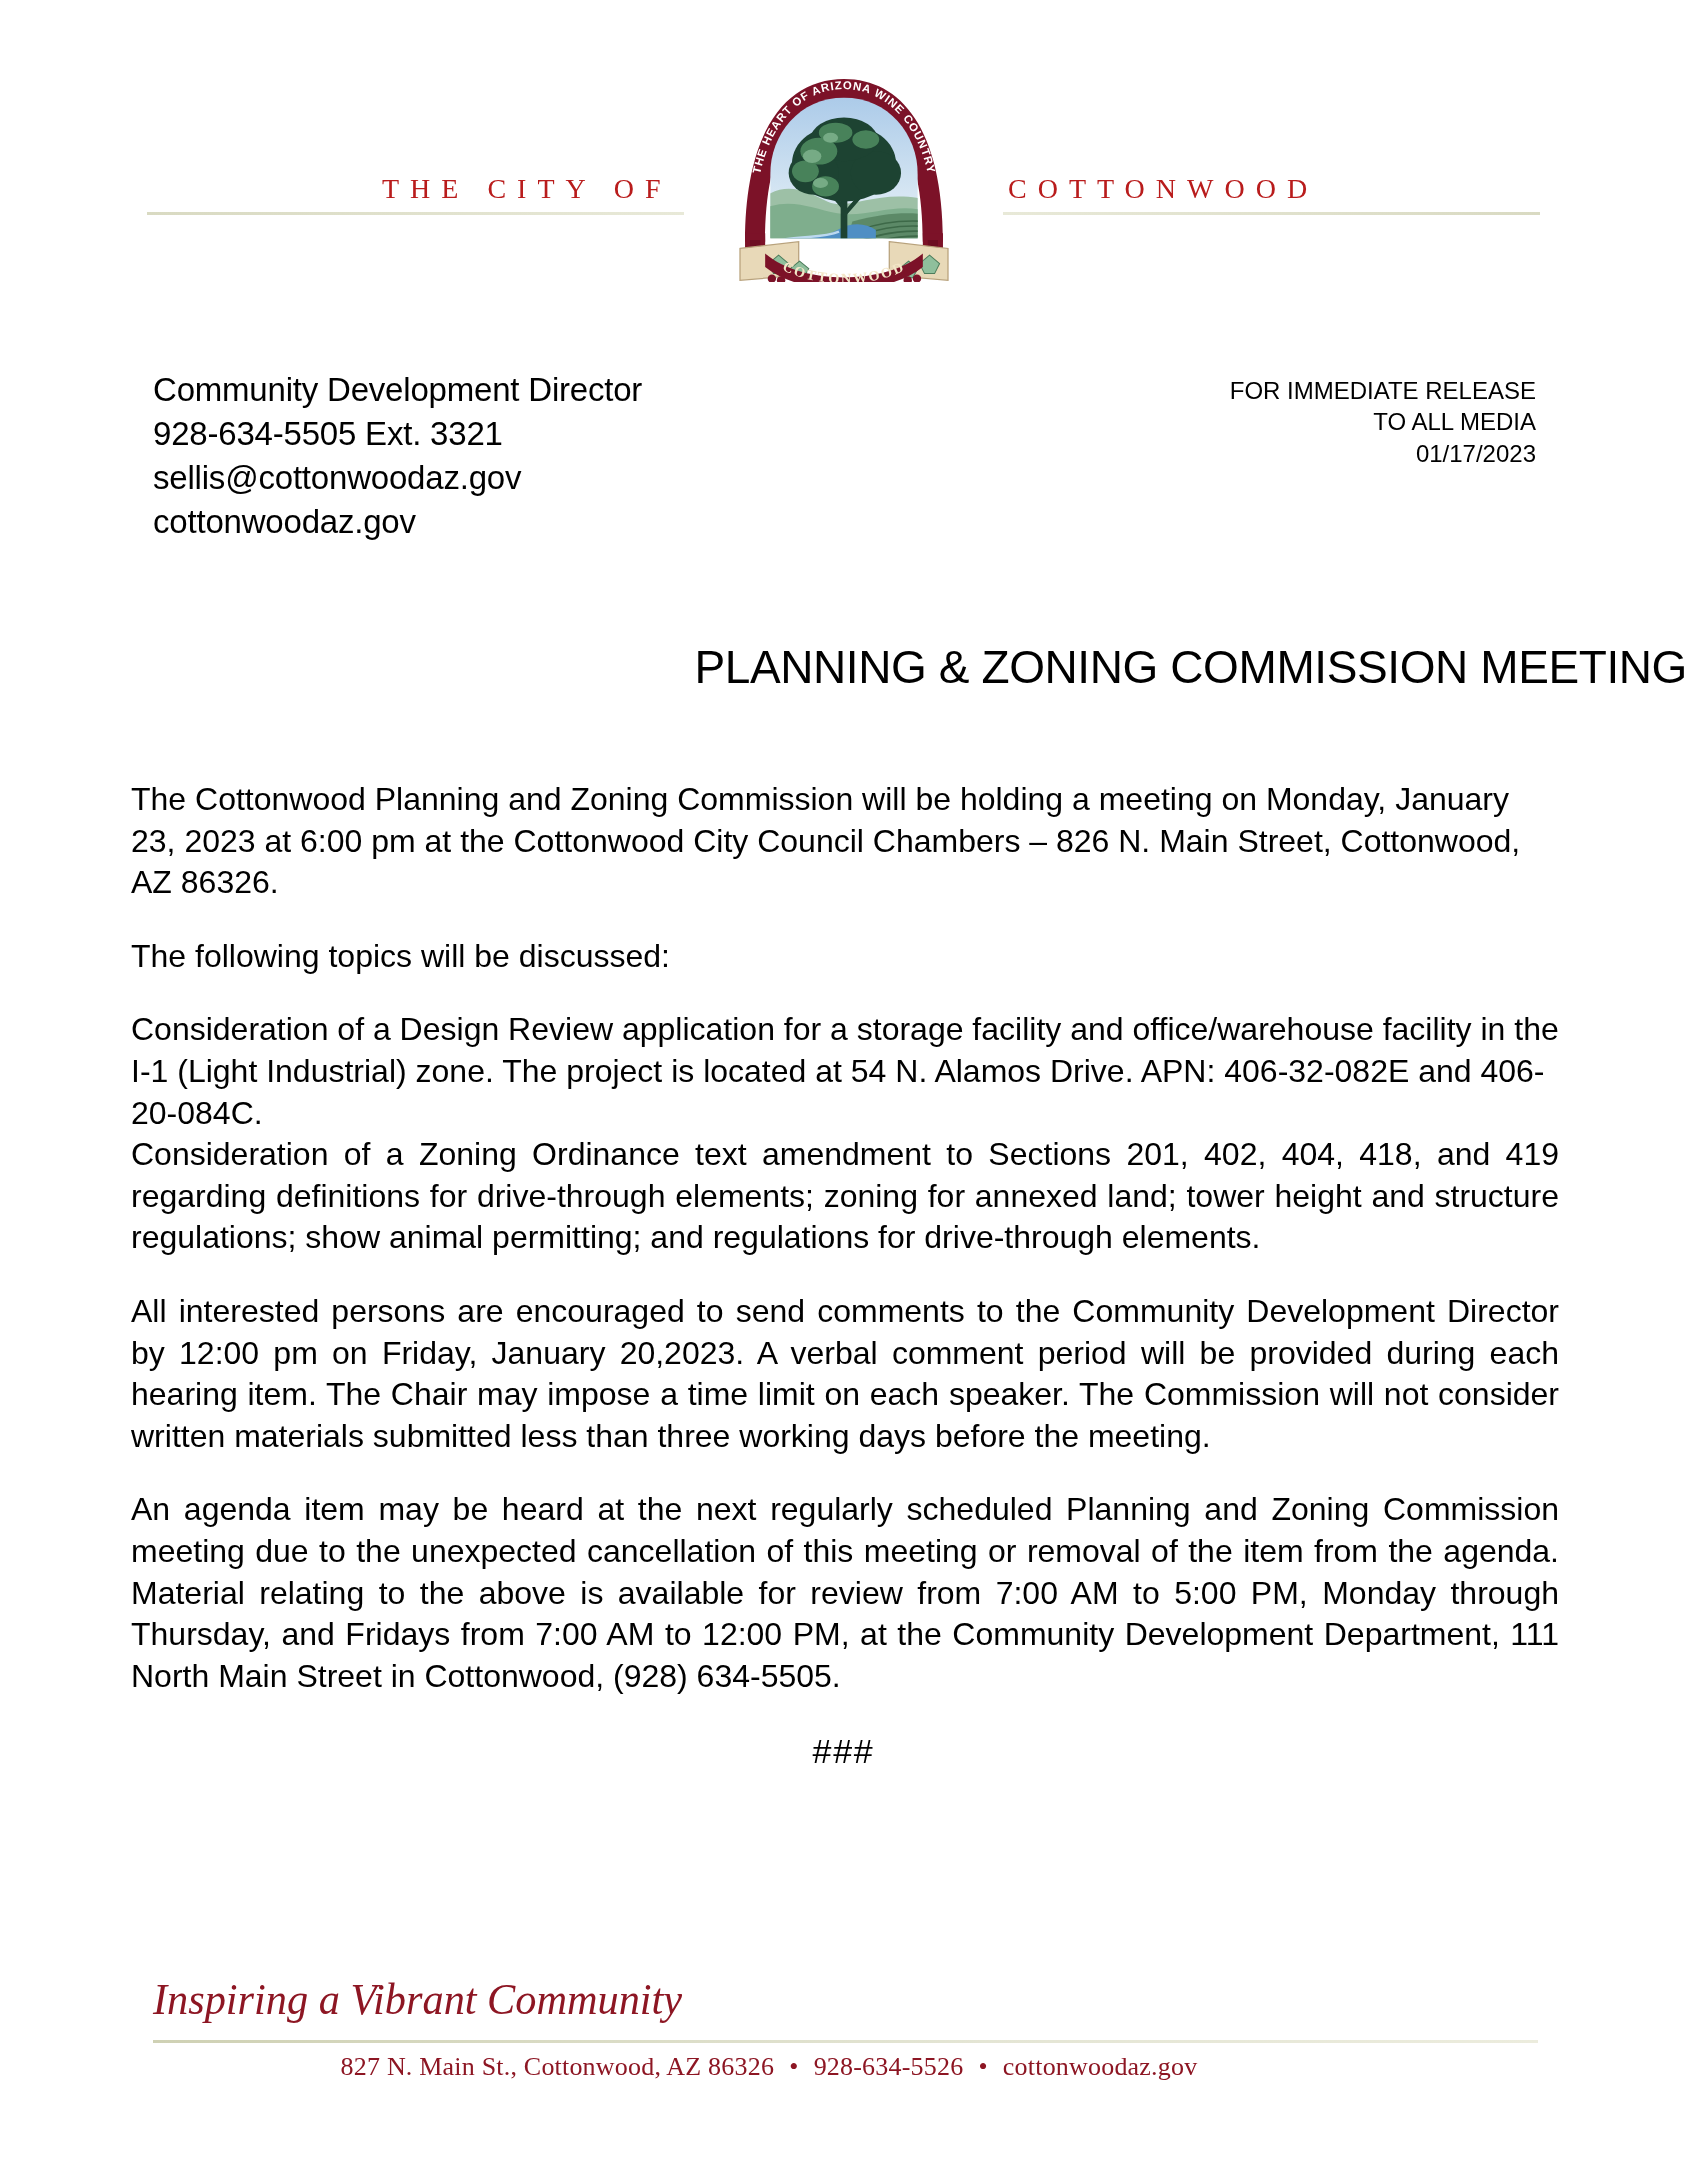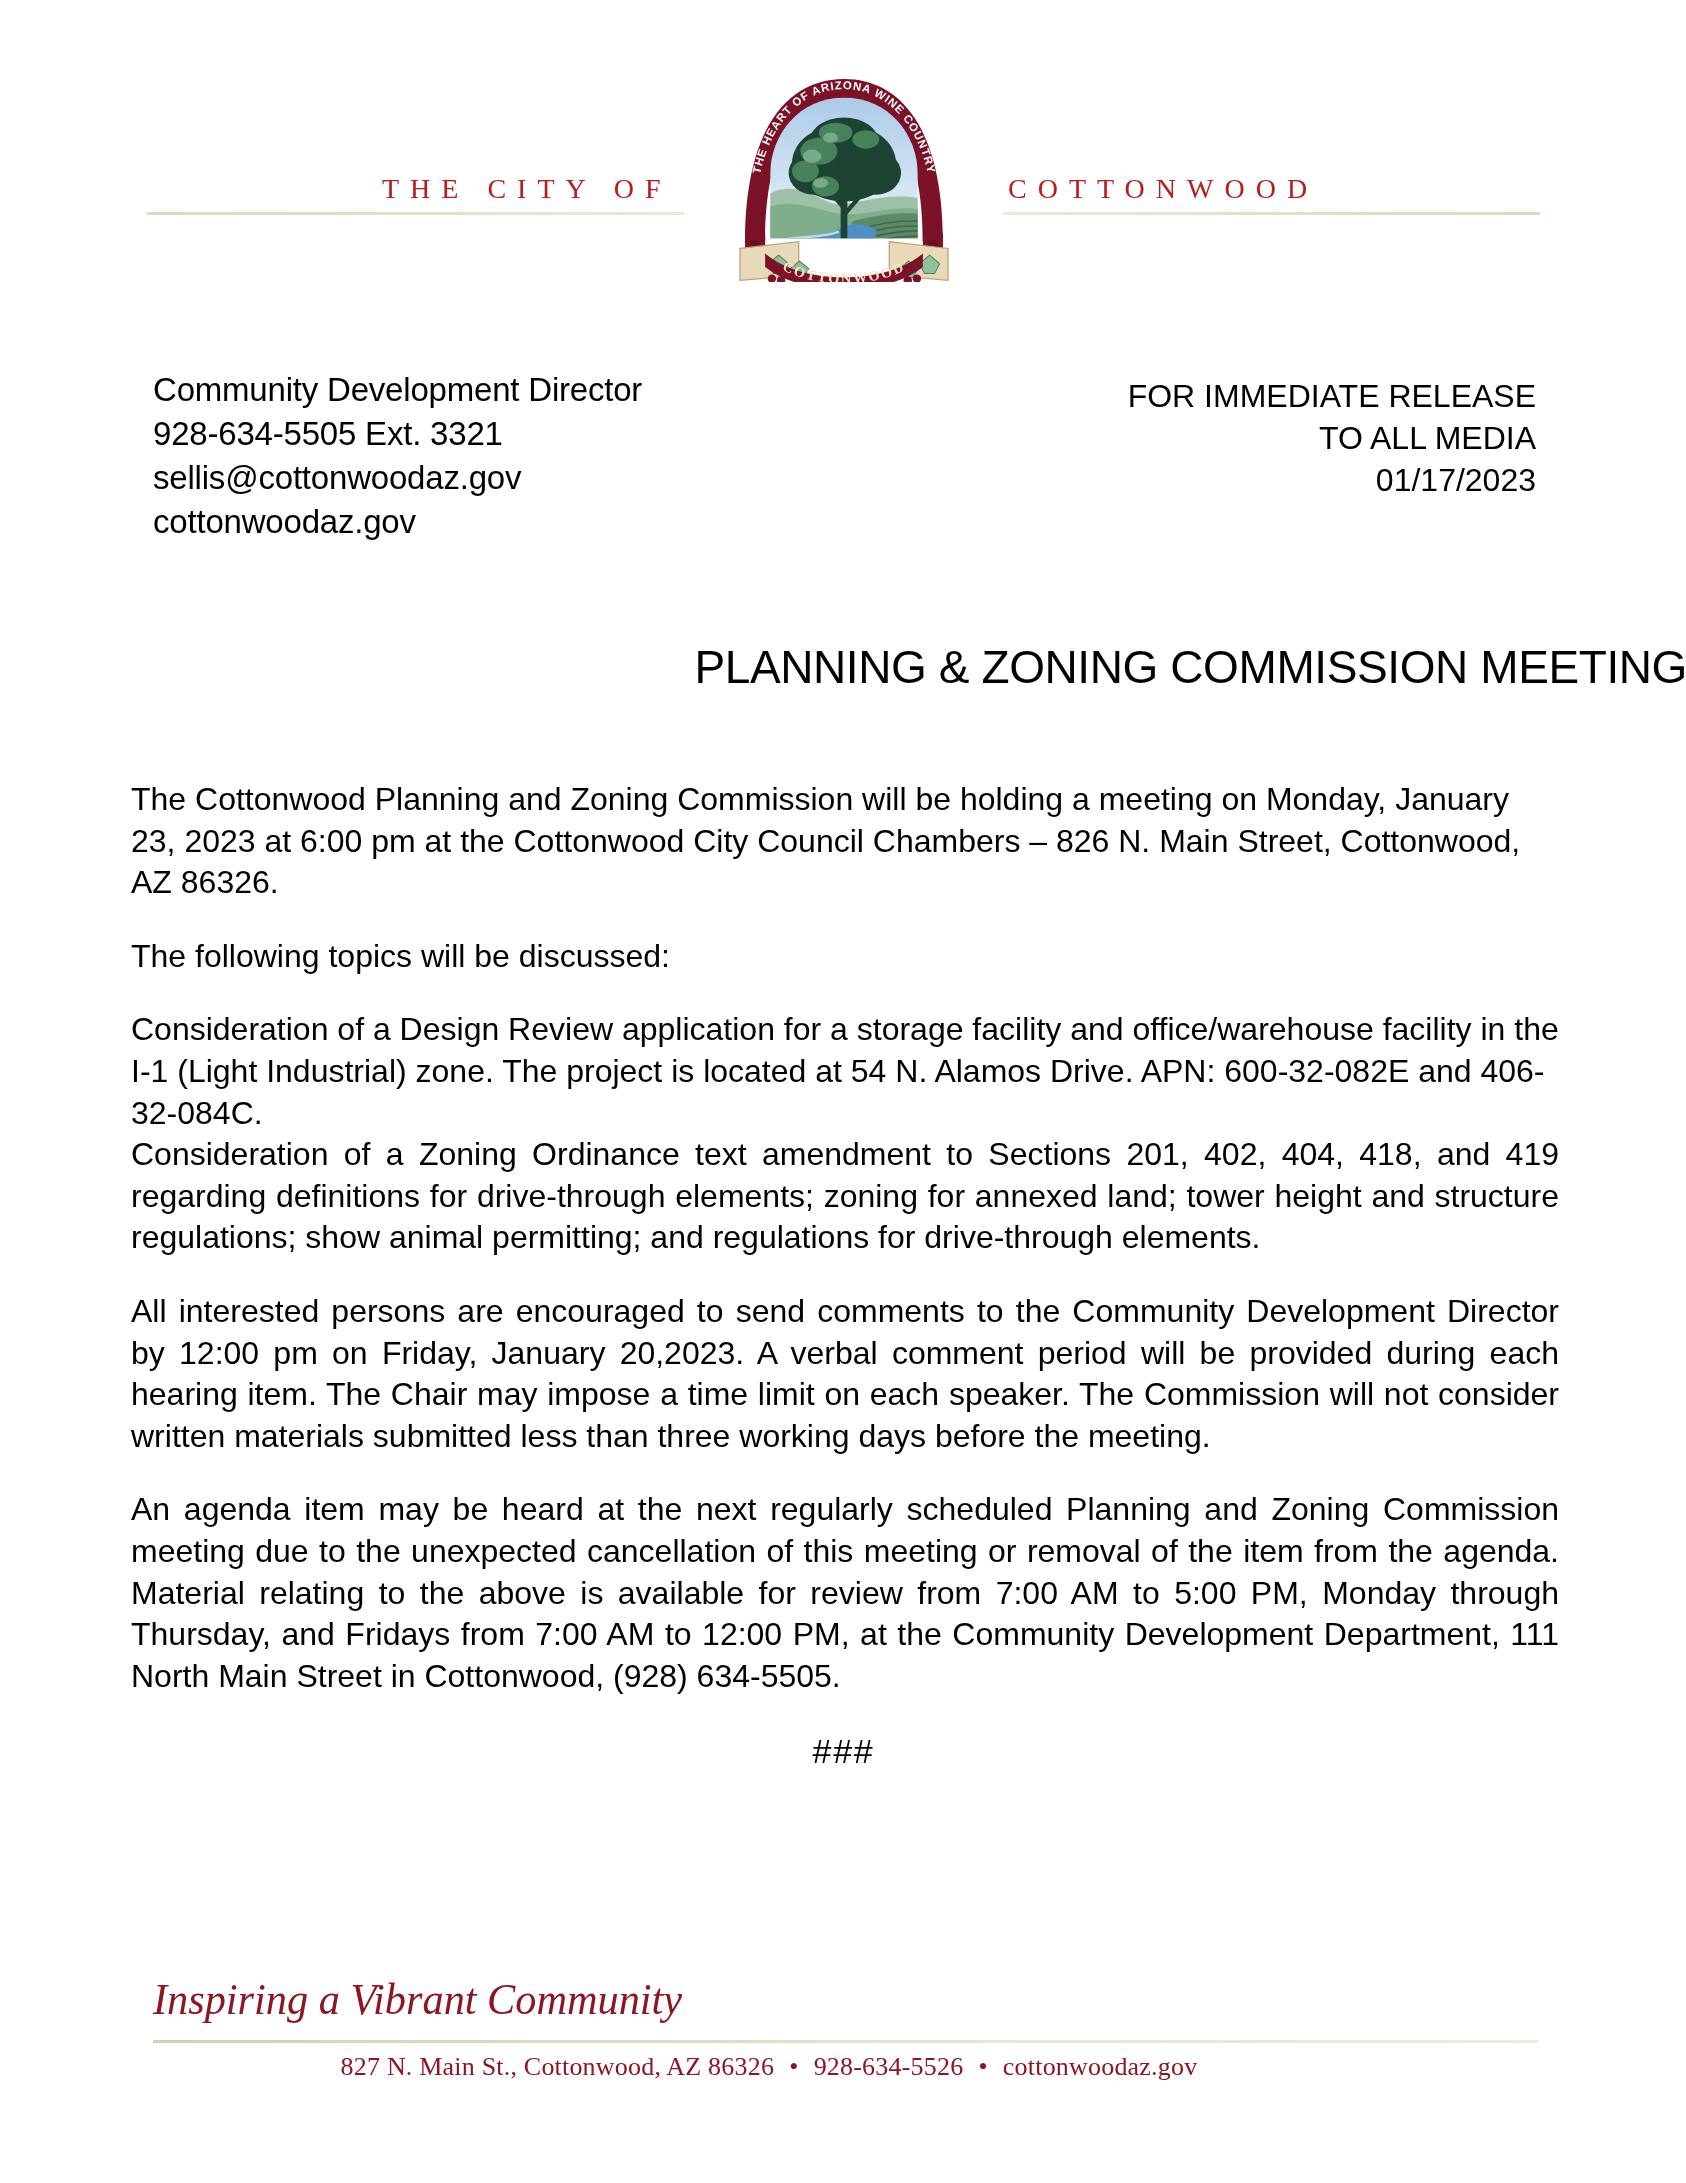--- a/index.html
+++ b/index.html
@@ -79,21 +79,21 @@
   }
   .contact .c-name   { font-weight: bold; }
   .contact .c-title  { }
   .contact div { white-space: nowrap; }
 
   .release {
     position: absolute;
     right: 151px;
     top: 6.7px;
     text-align: right;
-    font-size: 32px;
+    font-size: 24px;
     line-height: 1.32;
   }
   .release div { white-space: nowrap; }
 
   
   .doc-title {
     position: absolute;
     top: 640px;
     left: 0;
     right: 0;
@@ -289,21 +289,21 @@
     <div>TO ALL MEDIA</div>
     <div>01/17/2023</div>
   </div>
 </div>
 
 <div class="doc-title">PLANNING &amp; ZONING COMMISSION MEETING</div>
 
 <div class="body-copy">
   <p>The Cottonwood Planning and Zoning Commission will be holding a meeting on Monday, January 23, 2023 at 6:00 pm at the Cottonwood City Council Chambers – 826 N. Main Street, Cottonwood, AZ 86326.</p>
   <p>The following topics will be discussed:</p>
-  <p class="tight">Consideration of a Design Review application for a storage facility and office/warehouse facility in the I-1 (Light Industrial) zone. The project is located at 54 N. Alamos Drive. APN: 600-32-082E and 406-32-084C.</p>
+  <p class="tight">Consideration of a Design Review application for a storage facility and office/warehouse facility in the I-1 (Light Industrial) zone. The project is located at 54 N. Alamos Drive. APN: 406-32-082E and 406-20-084C.</p>
   <p class="justify">Consideration of a Zoning Ordinance text amendment to Sections 201, 402, 404, 418, and 419 regarding definitions for drive-through elements; zoning for annexed land; tower height and structure regulations; show animal permitting; and regulations for drive-through elements.</p>
   <p class="justify">All interested persons are encouraged to send comments to the Community Development Director by 12:00 pm on Friday, January 20,2023. A verbal comment period will be provided during each hearing item. The Chair may impose a time limit on each speaker. The Commission will not consider written materials submitted less than three working days before the meeting.</p>
   <p class="justify">An agenda item may be heard at the next regularly scheduled Planning and Zoning Commission meeting due to the unexpected cancellation of this meeting or removal of the item from the agenda. Material relating to the above is available for review from 7:00 AM to 5:00 PM, Monday through Thursday, and Fridays from 7:00 AM to 12:00 PM, at the Community Development Department, 111 North Main Street in Cottonwood, (928) 634-5505.</p>
 </div>
 
 <div class="endmark">###</div>
 
 <div class="footer">
   <div class="tagline">Inspiring a Vibrant Community</div>
   <div class="footer-rule"></div>

